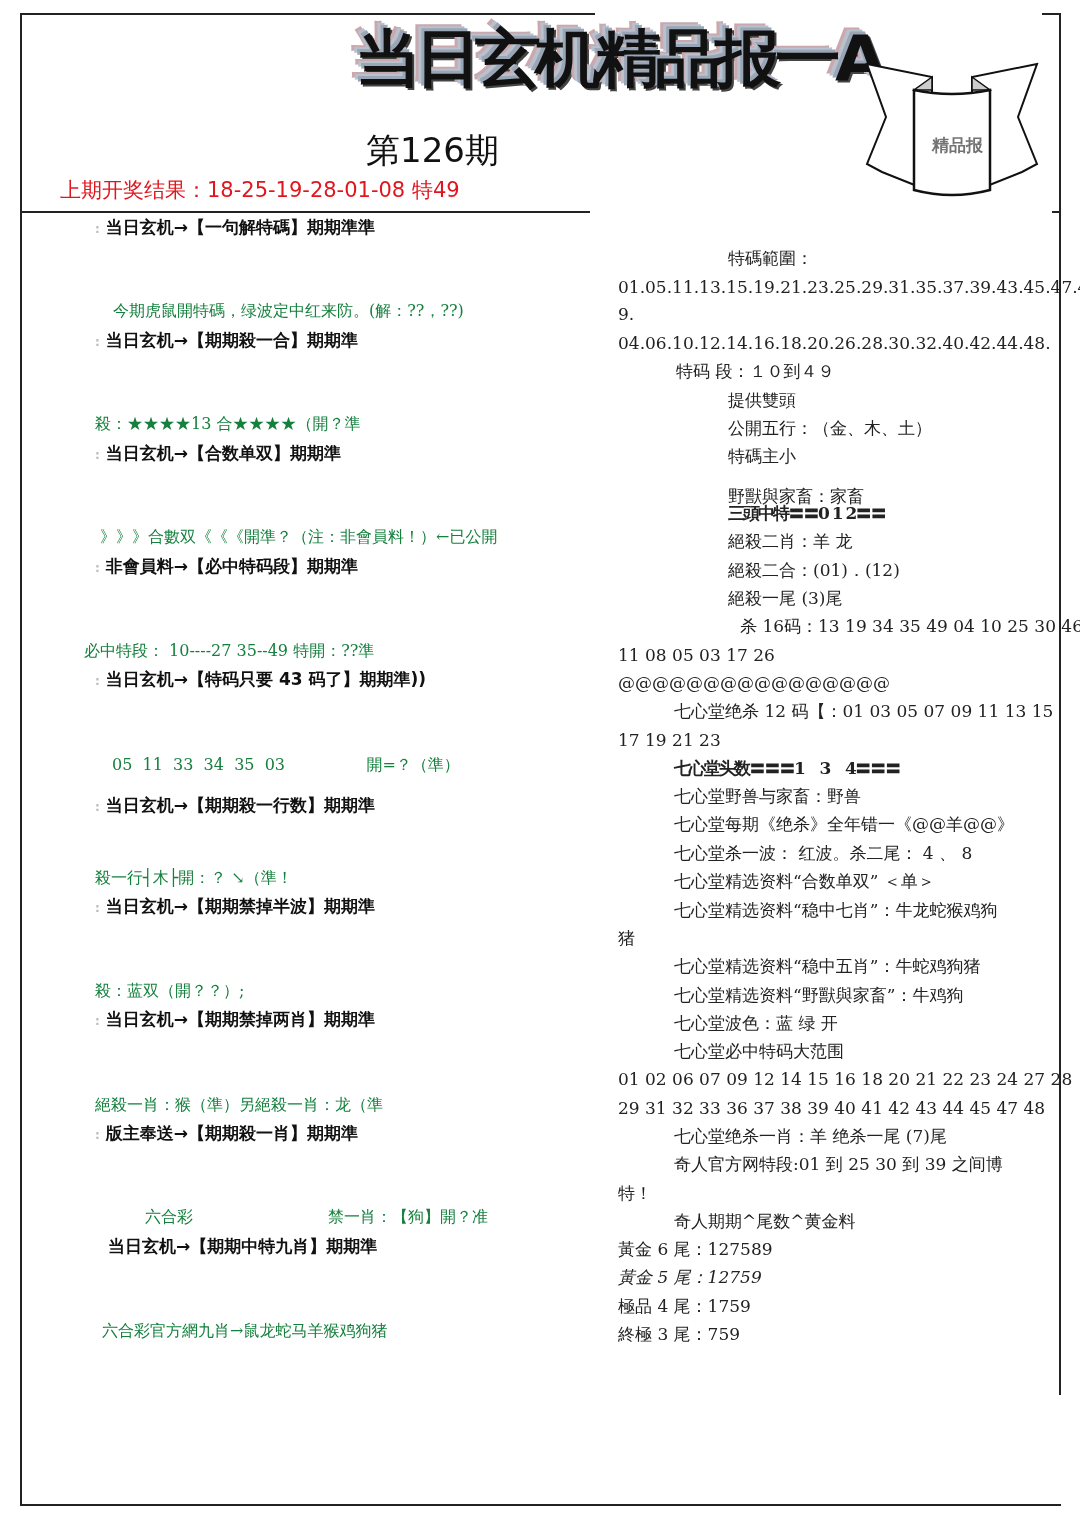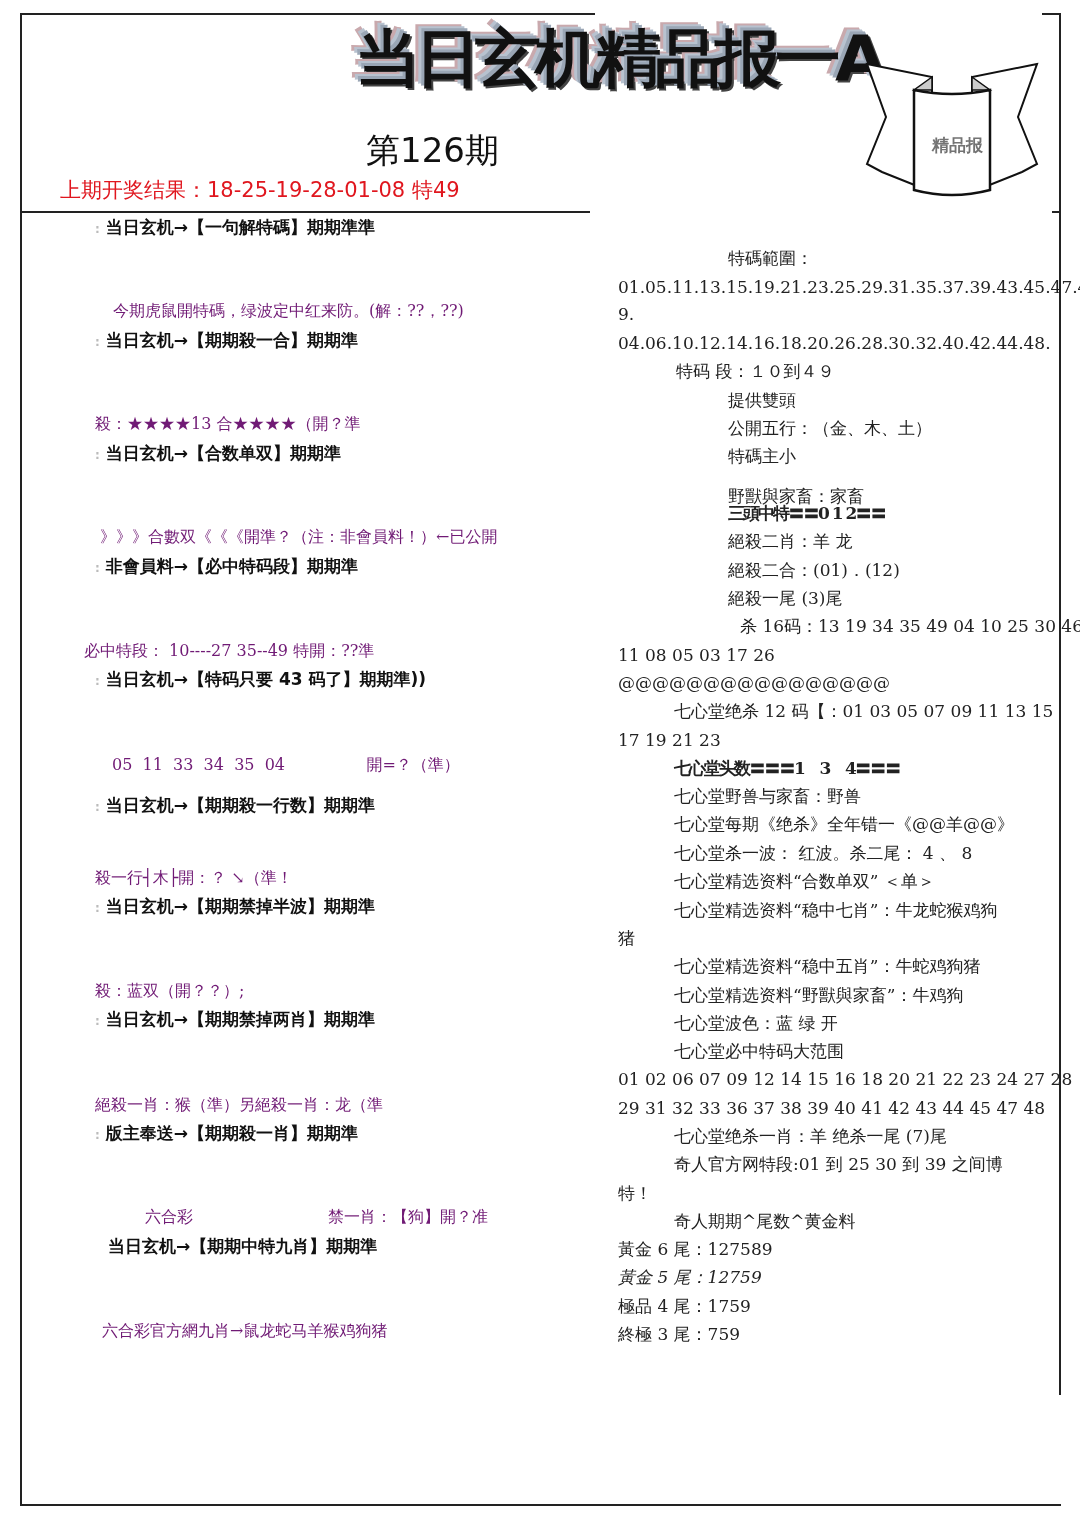--- a/index.html
+++ b/index.html
@@ -18,21 +18,21 @@
            font-size: 34px; color: #111; }
   .last-result { position: absolute; left: 60px; top: 176px; font-family: "DejaVu Sans", sans-serif;
                  font-size: 21px; color: #e0161e; white-space: nowrap; }
   
   .badge { position: absolute; left: 862px; top: 62px; width: 180px; height: 140px; }
   .badge-text { position: absolute; left: 932px; top: 134px; font-family: "DejaVu Sans", sans-serif;
                 font-weight: bold; font-size: 17px; color: #737373; }
   
   .row { position: absolute; white-space: nowrap; font-size: 17px; line-height: 22px; }
   .hd { font-weight: bold; font-family: "DejaVu Sans", sans-serif; font-size: 17px; color: #111; }
-  .tx { font-family: "DejaVu Serif", serif; font-size: 16px; color: #701a75; }
+  .tx { font-family: "DejaVu Serif", serif; font-size: 16px; color: #15803d; }
   .mark { color: #bbb; font-size: 12px; margin-right: 6px; }
   .rt { font-family: "DejaVu Serif", serif; font-size: 17px; color: #222; }
   .bars { letter-spacing: -2px; font-weight: bold; }
 </style>
 </head>
 <body>
 
 <div class="line" style="left:20px;top:13px;width:575px;height:2px;"></div>
 <div class="line" style="left:1042px;top:13px;width:18px;height:2px;"></div>
 <div class="line" style="left:20px;top:13px;width:2px;height:1493px;"></div>
@@ -60,21 +60,21 @@
 <div class="row hd" style="left:95px;top:329px;"><span class="mark">:</span><span>当日玄机→【期期殺一合】期期準</span></div>
 <div class="row tx" style="left:95px;top:413px;">殺：★★★★13 合★★★★（開？準</div>
 
 <div class="row hd" style="left:95px;top:442px;"><span class="mark">:</span><span>当日玄机→【合数单双】期期準</span></div>
 <div class="row tx" style="left:100px;top:526px;">》》》合數双《《《開準？（注：非會員料！）←已公開</div>
 
 <div class="row hd" style="left:95px;top:555px;"><span class="mark">:</span><span>非會員料→【必中特码段】期期準</span></div>
 <div class="row tx" style="left:84px;top:640px;">必中特段：  10----27  35--49 特開：??準</div>
 
 <div class="row hd" style="left:95px;top:668px;"><span class="mark">:</span><span>当日玄机→【特码只要 43 码了】期期準))</span></div>
-<div class="row tx" style="left:112px;top:754px;white-space:pre;">05  11  33  34  35  04                開=？（準）</div>
+<div class="row tx" style="left:112px;top:754px;white-space:pre;">05  11  33  34  35  03                開=？（準）</div>
 
 <div class="row hd" style="left:95px;top:782px;margin-top:12px;"><span class="mark">:</span><span>当日玄机→【期期殺一行数】期期準</span></div>
 <div class="row tx" style="left:95px;top:867px;">殺一行┤木├開：？ ↘（準！</div>
 
 <div class="row hd" style="left:95px;top:895px;"><span class="mark">:</span><span>当日玄机→【期期禁掉半波】期期準</span></div>
 <div class="row tx" style="left:95px;top:980px;">殺：蓝双（開？？）;</div>
 
 <div class="row hd" style="left:95px;top:1008px;"><span class="mark">:</span><span>当日玄机→【期期禁掉两肖】期期準</span></div>
 <div class="row tx" style="left:95px;top:1094px;">絕殺一肖：猴（準）另絕殺一肖：龙（準</div>
 

